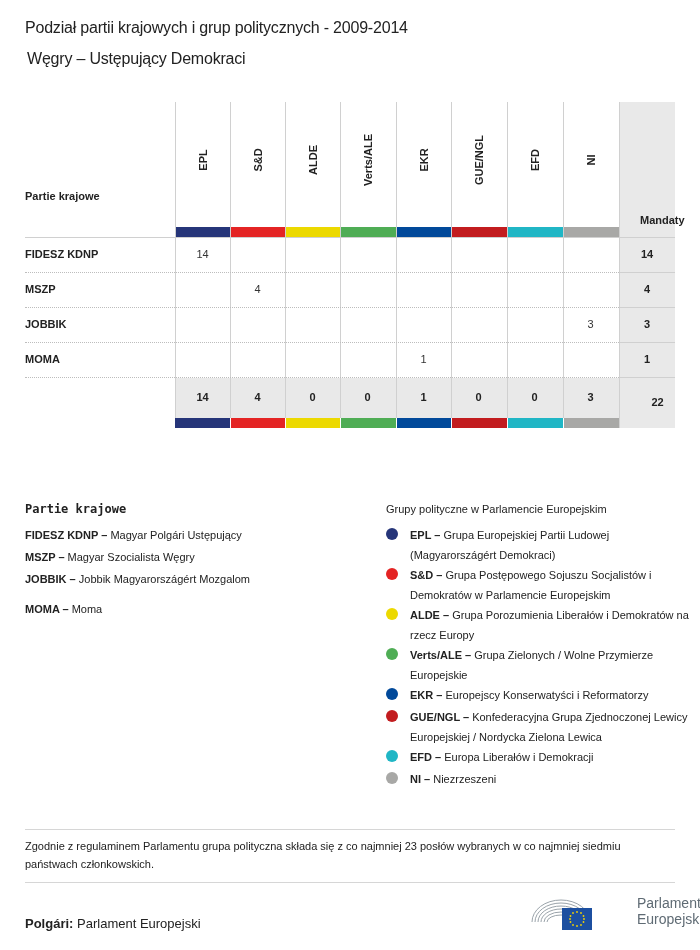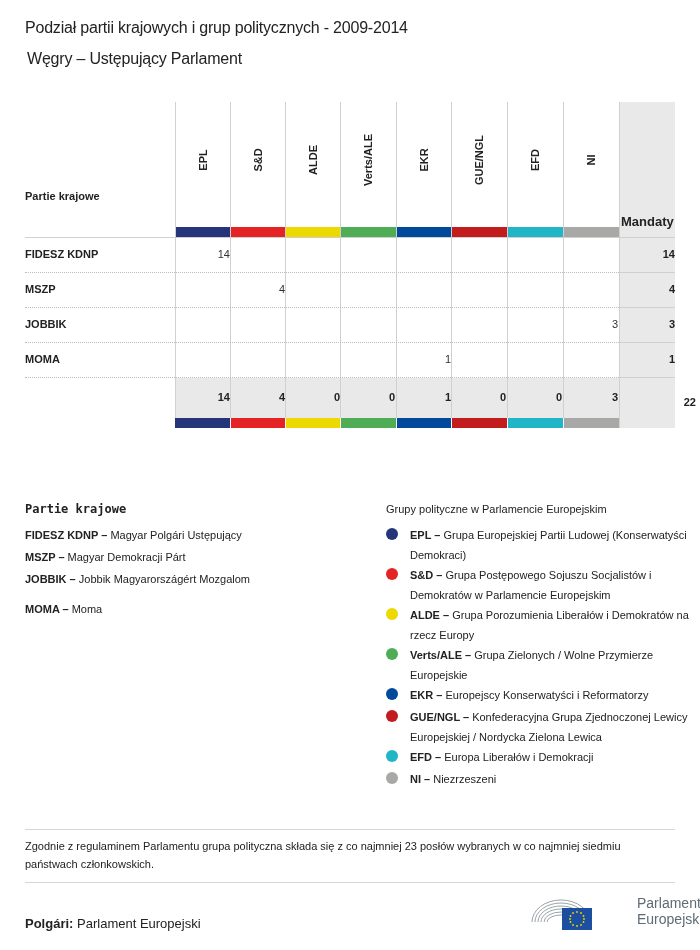--- a/index.html
+++ b/index.html
@@ -16,24 +16,24 @@
   .vline { position: absolute; top: 102px; width: 1px; height: 316px; background: #d0d0d0; }
   .vline.m { height: 326px; }
   .hline-header { position: absolute; left: 25px; top: 237px; width: 650px; height: 1px; background: #d0d0d0; }
   .hline-dot { position: absolute; left: 25px; width: 594px; height: 0; border-top: 1px dotted #bdbdbd; }
   .hline-m { position: absolute; left: 619px; width: 56px; height: 1px; background: #d0d0d0; }
 
   .col-head { position: absolute; top: 102px; width: 55px; height: 125px; }
   .col-head span { position: absolute; left: 50%; top: 58px; transform: translate(-50%, -50%) rotate(-90deg); white-space: nowrap; font-size: 11px; font-weight: bold; color: #222; }
   .color-bar { position: absolute; height: 10px; }
   .partie-label { position: absolute; left: 25px; top: 186px; font-size: 11px; font-weight: bold; line-height: 20px; color: #222; width: 80px; }
-  .mandaty-label { position: absolute; left: 621px; top: 214px; font-size: 13px; font-weight: bold; color: #222; }
+  .mandaty-label { position: absolute; left: 621px; top: 214px; font-size: 11px; font-weight: bold; color: #222; padding-left: 19px; }
 
   .row-name { position: absolute; left: 25px; font-size: 11px; font-weight: bold; color: #222; }
-  .cell { position: absolute; width: 55px; text-align: right; font-size: 11px; color: #333; }
+  .cell { position: absolute; width: 55px; text-align: center; font-size: 11px; color: #333; }
   .cell.bold { font-weight: bold; color: #222; }
 
   
   .leg-title-l { position: absolute; left: 25px; top: 502px; font-family: "DejaVu Sans Mono", monospace; font-size: 12px; font-weight: bold; color: #222; }
   .leg-l { position: absolute; left: 25px; font-size: 11px; color: #222; }
   .leg-l b { font-weight: bold; }
   .leg-title-r { position: absolute; left: 386px; top: 503px; font-size: 11px; font-weight: normal; color: #222; }
   .leg-r { position: absolute; left: 386px; width: 300px; }
   .dot { position: absolute; left: 0; top: 3px; width: 12px; height: 12px; border-radius: 50%; }
   .leg-r .txt { position: absolute; left: 24px; top: 0; width: 280px; font-size: 11px; line-height: 20px; color: #222; }
@@ -44,21 +44,21 @@
   .source { position: absolute; left: 25px; top: 916px; font-size: 13px; color: #222; }
   .source b { font-weight: bold; }
 
   .logo { position: absolute; left: 528px; top: 892px; width: 150px; height: 40px; }
   .logo-text { position: absolute; left: 69px; top: 3px; font-size: 14px; font-weight: normal; line-height: 16px; color: #5f6b74; margin-left: 40px; }
 </style>
 </head>
 <body>
 
 <div class="title">Podział partii krajowych i grup politycznych - 2009-2014</div>
-<div class="subtitle">Węgry – Ustępujący Parlament</div>
+<div class="subtitle">Węgry – Ustępujący Demokraci</div>
 
 <div class="tbl">
   <div class="mand-bg"></div>
   <div class="total-bg"></div>
 
   <div class="partie-label">Partie krajowe</div>
   <div class="mandaty-label">Mandaty</div>
 
   <div class="col-head" style="left:175px">
       <span>EPL</span>
@@ -145,29 +145,29 @@
   <div class="cell bold" style="left:340px;top:391px">0</div>
   <div class="cell bold" style="left:396px;top:391px">1</div>
   <div class="cell bold" style="left:451px;top:391px">0</div>
   <div class="cell bold" style="left:507px;top:391px">0</div>
   <div class="cell bold" style="left:563px;top:391px">3</div>
   <div class="cell bold" style="left:619px;width:77px;top:396px">22</div>
 </div>
 
 <div class="leg-title-l">Partie krajowe</div>
 <div class="leg-l" style="top:529px"><b>FIDESZ KDNP</b><b> – </b><span>Magyar Polgári Ustępujący</span></div>
-<div class="leg-l" style="top:551px"><b>MSZP</b><b> – </b><span>Magyar Demokracji Párt</span></div>
+<div class="leg-l" style="top:551px"><b>MSZP</b><b> – </b><span>Magyar Szocialista Węgry</span></div>
 <div class="leg-l" style="top:573px"><b>JOBBIK</b><b> – </b><span>Jobbik Magyarországért Mozgalom</span></div>
 <div class="leg-l" style="top:603px"><b>MOMA</b><b> – </b><span>Moma</span></div>
 
 <div class="leg-title-r">Grupy polityczne w Parlamencie Europejskim</div>
 
 <div class="leg-r" style="top:525px">
   <span class="dot" style="background:#263579"></span>
-  <div class="txt"><b>EPL</b><b> – </b><span>Grupa Europejskiej Partii Ludowej (Konserwatyści Demokraci)</span></div>
+  <div class="txt"><b>EPL</b><b> – </b><span>Grupa Europejskiej Partii Ludowej (Magyarországért Demokraci)</span></div>
 </div>
 <div class="leg-r" style="top:565px">
   <span class="dot" style="background:#e42424"></span>
   <div class="txt"><b>S&amp;D</b><b> – </b><span>Grupa Postępowego Sojuszu Socjalistów i Demokratów w Parlamencie Europejskim</span></div>
 </div>
 <div class="leg-r" style="top:605px">
   <span class="dot" style="background:#ecd900"></span>
   <div class="txt"><b>ALDE</b><b> – </b><span>Grupa Porozumienia Liberałów i Demokratów na rzecz Europy</span></div>
 </div>
 <div class="leg-r" style="top:645px">

